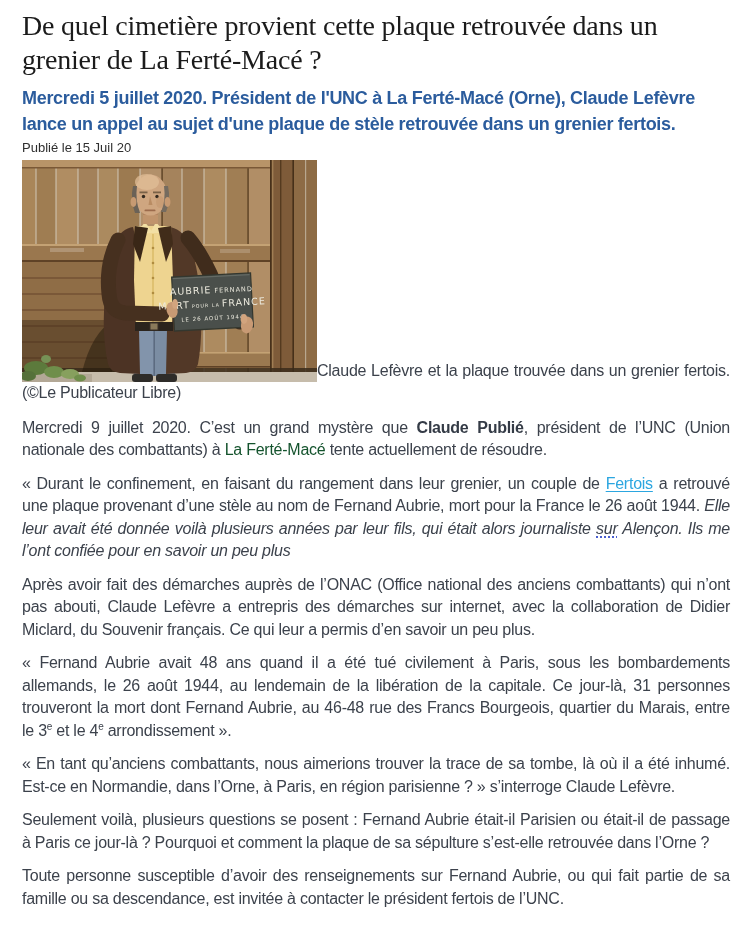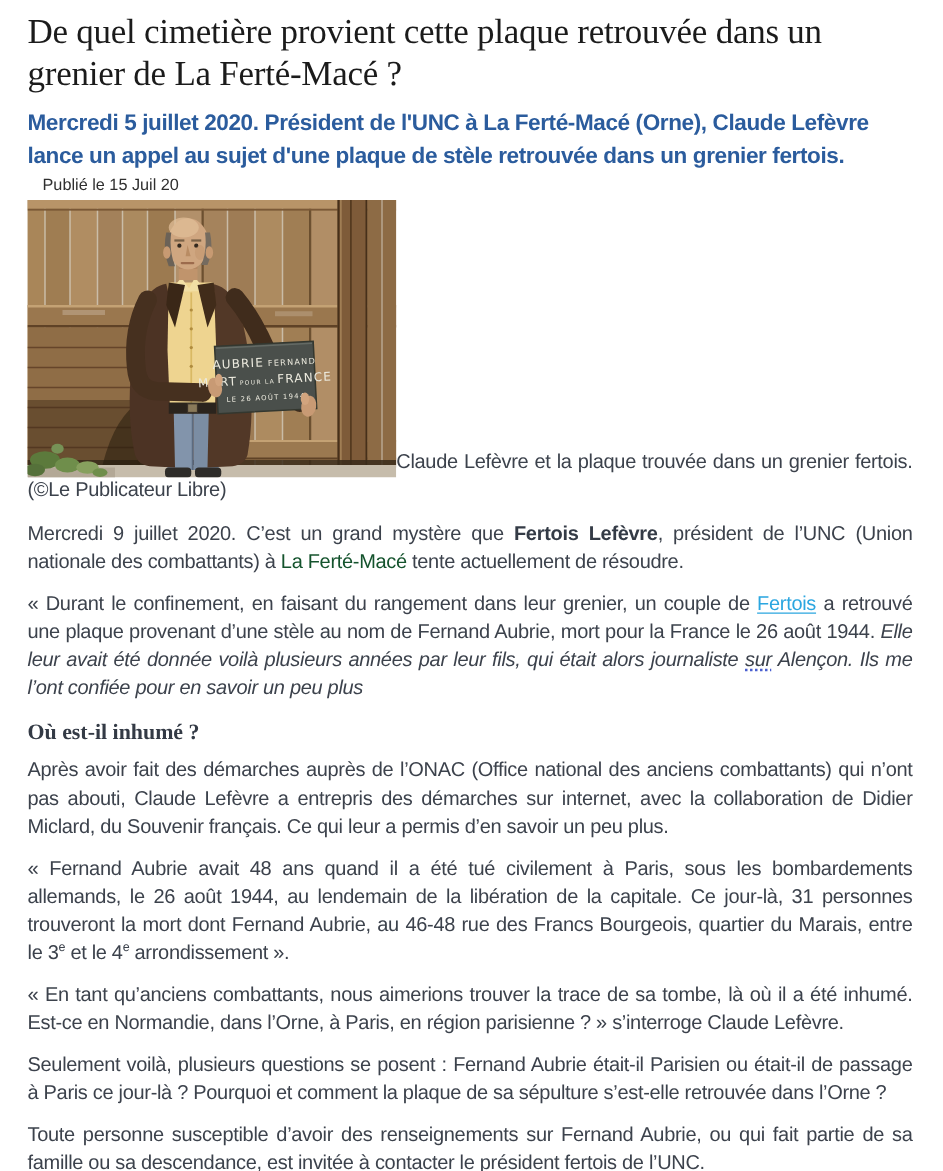--- a/index.html
+++ b/index.html
@@ -10,21 +10,21 @@
   }
   h1.headline{
     font-family:"Liberation Serif",serif;font-weight:400;
     font-size:28px;line-height:34px;color:#1b1b1b;
     letter-spacing:-0.2px;margin:0 0 8px 0;
   }
   h2.standfirst{
     font-size:18px;line-height:26px;font-weight:700;
     color:#2b5c9d;letter-spacing:-0.3px;margin:0 0 3px 0;
   }
-  .published{font-size:13px;color:#2f2f2f;margin:0 0 5px 12px;}
+  .published{font-size:13px;color:#2f2f2f;margin:0 0 5px 0;}
   p.body-par,.figure-par{
     font-size:16px;line-height:22.5px;color:#3c424c;
     letter-spacing:-0.25px;text-align:justify;margin:0 0 11px 0;
   }
   .figure-par{margin-bottom:12px;}
   svg.photo{vertical-align:bottom;}
   .quote-par{margin-bottom:0;}
   h3.sub-heading{
     font-family:"Liberation Serif",serif;font-weight:700;
     font-size:17.5px;line-height:22.5px;color:#333a45;margin:0 0 10px 0;
@@ -192,25 +192,24 @@
         <rect x="117.5" y="31.5" width="8" height="1.8" fill="#7a6147"></rect>
         <rect x="131" y="31.5" width="8" height="1.8" fill="#7a6147"></rect>
         <circle cx="121.5" cy="36.5" r="1.7" fill="#33291f"></circle>
         <circle cx="135" cy="36.5" r="1.7" fill="#33291f"></circle>
         <polygon points="128,36 126.5,45 130.5,45" fill="#b98c63"></polygon>
         <rect x="122.5" y="49.5" width="11" height="1.8" rx="0.9" fill="#9c6b4c"></rect>
         <ellipse cx="138" cy="42" rx="4" ry="6" fill="#b98c63" opacity="0.35"></ellipse>
       </g>
     </svg><span class="caption-text">Claude Lefèvre et la plaque trouvée dans un grenier fertois. (©Le Publicateur Libre)</span></p>
 
-  <p class="body-par"><span>Mercredi 9 juillet 2020. C’est un grand mystère que </span><span class="seg-bold">Fertois Lefèvre</span><span>, président de l’UNC (Union nationale des combattants) à </span><span class="seg-link-bold">La Ferté-Macé</span><span> tente actuellement de résoudre.</span></p>
+  <p class="body-par"><span>Mercredi 9 juillet 2020. C’est un grand mystère que </span><span class="seg-bold">Claude Publié</span><span>, président de l’UNC (Union nationale des combattants) à </span><span class="seg-link-bold">La Ferté-Macé</span><span> tente actuellement de résoudre.</span></p>
 
   <p class="body-par quote-par"><span>« Durant le confinement, en faisant du rangement dans leur grenier, un couple de </span><span class="seg-link-underline">Fertois</span><span> a retrouvé une plaque provenant d’une stèle au nom de Fernand Aubrie, mort pour la France le 26 août 1944. </span><span class="seg-italic">Elle leur avait été donnée voilà plusieurs années par leur fils, qui était alors journaliste </span><span class="seg-italic-dotted">sur</span><span class="seg-italic"> Alençon. Ils me l’ont confiée pour en savoir un peu plus</span></p>
 
-  <h3 class="sub-heading">Où est-il inhumé ?</h3>
 
   <p class="body-par"><span>Après avoir fait des démarches auprès de l’ONAC (Office national des anciens combattants) qui n’ont pas abouti, Claude Lefèvre a entrepris des démarches sur internet, avec la collaboration de Didier Miclard, du Souvenir français. Ce qui leur a permis d’en savoir un peu plus.</span></p>
 
   <p class="body-par"><span>« Fernand Aubrie avait 48 ans quand il a été tué civilement à Paris, sous les bombardements allemands, le 26 août 1944, au lendemain de la libération de la capitale. Ce jour-là, 31 personnes trouveront la mort dont Fernand Aubrie, au 46-48 rue des Francs Bourgeois, quartier du Marais, entre le 3</span><sup class="seg-sup">e</sup><span> et le 4</span><sup class="seg-sup">e</sup><span> arrondissement ».</span></p>
 
   <p class="body-par"><span>« En tant qu’anciens combattants, nous aimerions trouver la trace de sa tombe, là où il a été inhumé. Est-ce en Normandie, dans l’Orne, à Paris, en région parisienne ? » s’interroge Claude Lefèvre.</span></p>
 
   <p class="body-par"><span>Seulement voilà, plusieurs questions se posent : Fernand Aubrie était-il Parisien ou était-il de passage à Paris ce jour-là ? Pourquoi et comment la plaque de sa sépulture s’est-elle retrouvée dans l’Orne ?</span></p>
 
   <p class="body-par"><span>Toute personne susceptible d’avoir des renseignements sur Fernand Aubrie, ou qui fait partie de sa famille ou sa descendance, est invitée à contacter le président fertois de l’UNC.</span></p>

